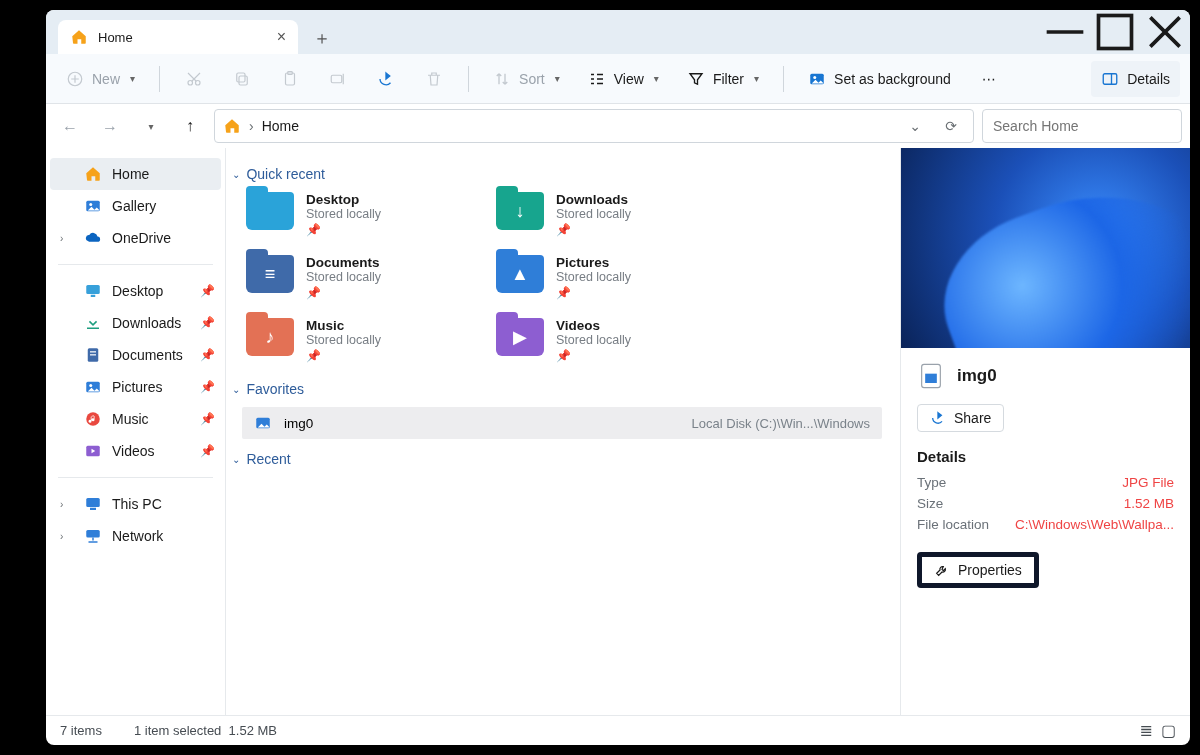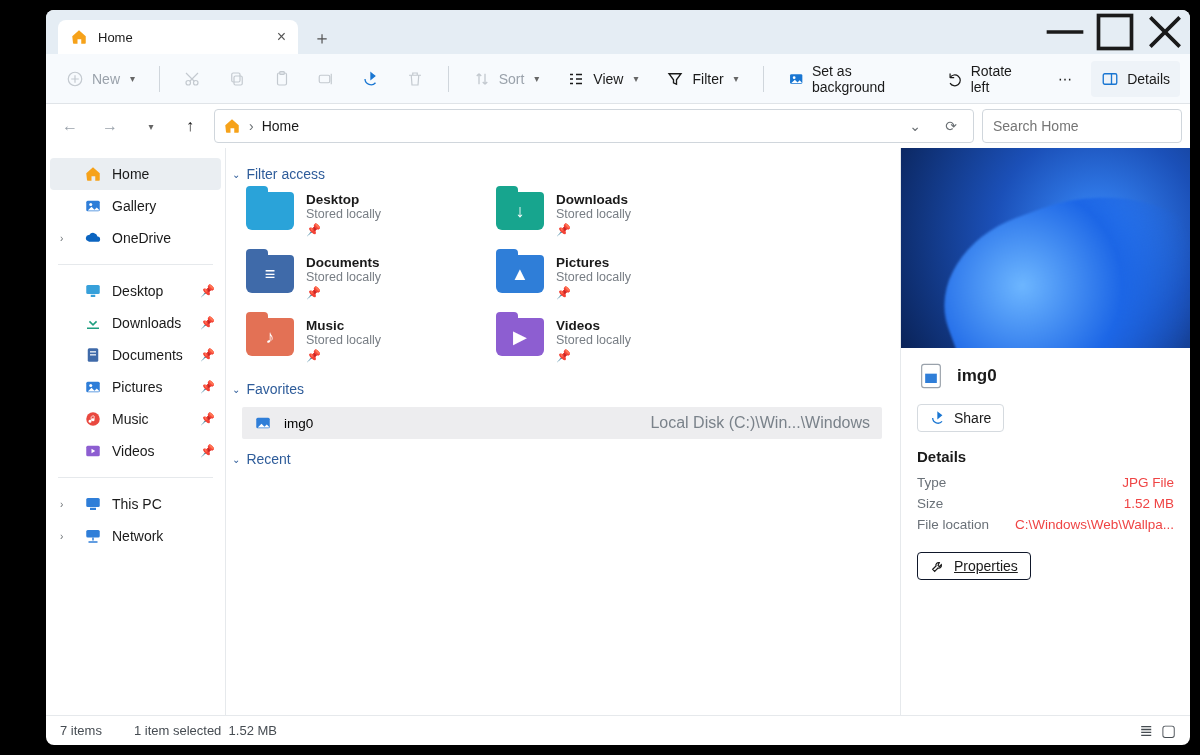--- a/index.html
+++ b/index.html
@@ -55,36 +55,36 @@
   .section-header .disclosure { font-size:10px; color:#2e5c9a; }
 
   .qa-grid { display:grid; grid-template-columns: repeat(2, 230px); gap: 18px 20px; margin-left:14px; margin-bottom:18px; }
   .qa-item { display:flex; gap:12px; align-items:flex-start; cursor:pointer; }
   .qa-meta { display:flex; flex-direction:column; gap:0; }
   .qa-name { font-size:13.5px; font-weight:600; color:#1a1a1a; }
   .qa-sub { font-size:12.5px; color:#777d84; }
   .qa-pin { font-size:12px; color:#8f969d; margin-top:2px; }
 
   .fav-row { display:flex; align-items:center; height:32px; background:#ededef; border-radius:2px; padding:0 12px; margin:4px 0 12px 10px; font-size:13.5px; cursor:pointer; }
-  .fav-row .path { margin-left:auto; color:#7a828a; font-size:16px; }
+  .fav-row .path { margin-left:auto; color:#7a828a; font-size:13px; }
 
   .recent-empty { text-align:center; color:#6a7178; font-size:13.5px; padding: 28px 0; }
 
   
   .details-pane { width:290px; border-left:1px solid #e6e9ec; display:flex; flex-direction:column; }
   .preview { height:200px; background: radial-gradient(circle at 68% 42%, #3a8dff 0%, #1b50b8 45%, #0a2358 100%); position:relative; overflow:hidden; }
   .preview::after { content:""; position:absolute; right:-40px; top:50px; width:280px; height:220px; background: radial-gradient(circle at 30% 30%, #6db6ff 0%, #1c66e6 40%, transparent 70%); border-radius:40% 60% 50% 50%; transform: rotate(-20deg); filter: blur(1px); }
   .dp-body { padding: 14px 16px; font-size:13.5px; color:#1a1a1a; }
   .dp-title-row { display:flex; align-items:center; gap:12px; margin-bottom:14px; }
   .dp-title-row .filename { font-size:17px; font-weight:600; }
   .dp-share { display:inline-flex; align-items:center; gap:8px; border:1px solid #d5dadf; border-radius:4px; padding:5px 12px; cursor:pointer; font-size:14px; color:#1a1a1a; }
   .dp-h { font-weight:600; font-size:15px; margin:16px 0 10px; }
   .dp-kv { display:flex; justify-content:space-between; margin:6px 0; color:#6a7178; }
   .dp-kv .v { color:#ef4444; max-width:160px; text-align:right; white-space:nowrap; overflow:hidden; text-overflow:ellipsis; }
-  .dp-props { margin-top:14px; display:inline-flex; align-items:center; gap:8px; border:1px solid #0f172a; border-radius:4px; padding:5px 12px; cursor:pointer; font-size:14px;text-decoration:underline; }
+  .dp-props { margin-top:14px; display:inline-flex; align-items:center; gap:8px; border:5px solid #0f172a; border-radius:4px; padding:5px 12px; cursor:pointer; font-size:14px; }
 
   
   .status { height:30px; border-top:1px solid #e6e9ec; display:flex; align-items:center; padding:0 14px; font-size:13px; color:#464c52; gap:32px; }
   .status .right { margin-left:auto; display:flex; gap:8px; color:#464c52; font-size:16px; }
 
   
   .folder { width:48px; height:38px; border-radius:4px 4px 6px 6px; position:relative; }
   .folder::before { content:""; position:absolute; top:-6px; left:0; width:22px; height:10px; border-radius:4px 4px 0 0; background:inherit; }
   .folder .glyph { position:relative; z-index:1; display:flex; width:100%; height:100%; align-items:center; justify-content:center; color:#fff; font-size:18px; }
 
@@ -217,29 +217,20 @@
     <div class="tbtn">
         <span class="ico blue">
           <svg viewBox="0 0 24 24" fill="currentColor">
             <rect x="3" y="5" width="18" height="14" rx="2" fill="#1976d2"></rect>
             <circle cx="9" cy="10" r="2" fill="#fff"></circle>
             <path d="M5 18l5-5 4 4 3-3 3 3v1H5z" fill="#fff"></path>
           </svg>
         </span>
         <span>Set as background</span>
       </div>
-    <div class="tbtn">
-        <span class="ico">
-          <svg viewBox="0 0 24 24" stroke="#1a1a1a" fill="none" stroke-width="1.8">
-            <path d="M6 10a8 8 0 1 1 0 8"></path>
-            <path d="M6 10V4M6 10h6"></path>
-          </svg>
-        </span>
-        <span>Rotate left</span>
-      </div>
     <div class="tbtn icononly">
         <span class="ico">⋯</span>
       </div>
     <div class="tbtn details-btn">
         <span class="ico blue">
           <svg viewBox="0 0 24 24" stroke="currentColor" fill="none" stroke-width="1.8">
             <rect x="3" y="5" width="18" height="14" rx="2"></rect>
             <path d="M14 5v14"></path>
           </svg>
         </span>
@@ -402,21 +393,21 @@
               </svg>
             </span>
             <span>Network</span>
           </div>
         </div>
     </div>
 
     <div class="content">
       <div class="section-header">
         <span class="disclosure">⌄</span>
-        <span>Filter access</span>
+        <span>Quick recent</span>
       </div>
       <div class="qa-grid" id="qa-grid">
           <div class="qa-item">
             <div class="folder" style="background:#2aa3d9;">
               <span class="glyph"></span>
             </div>
             <div class="qa-meta">
               <span class="qa-name">Desktop</span>
               <span class="qa-sub">Stored locally</span>
               <span class="qa-pin">📌</span>

